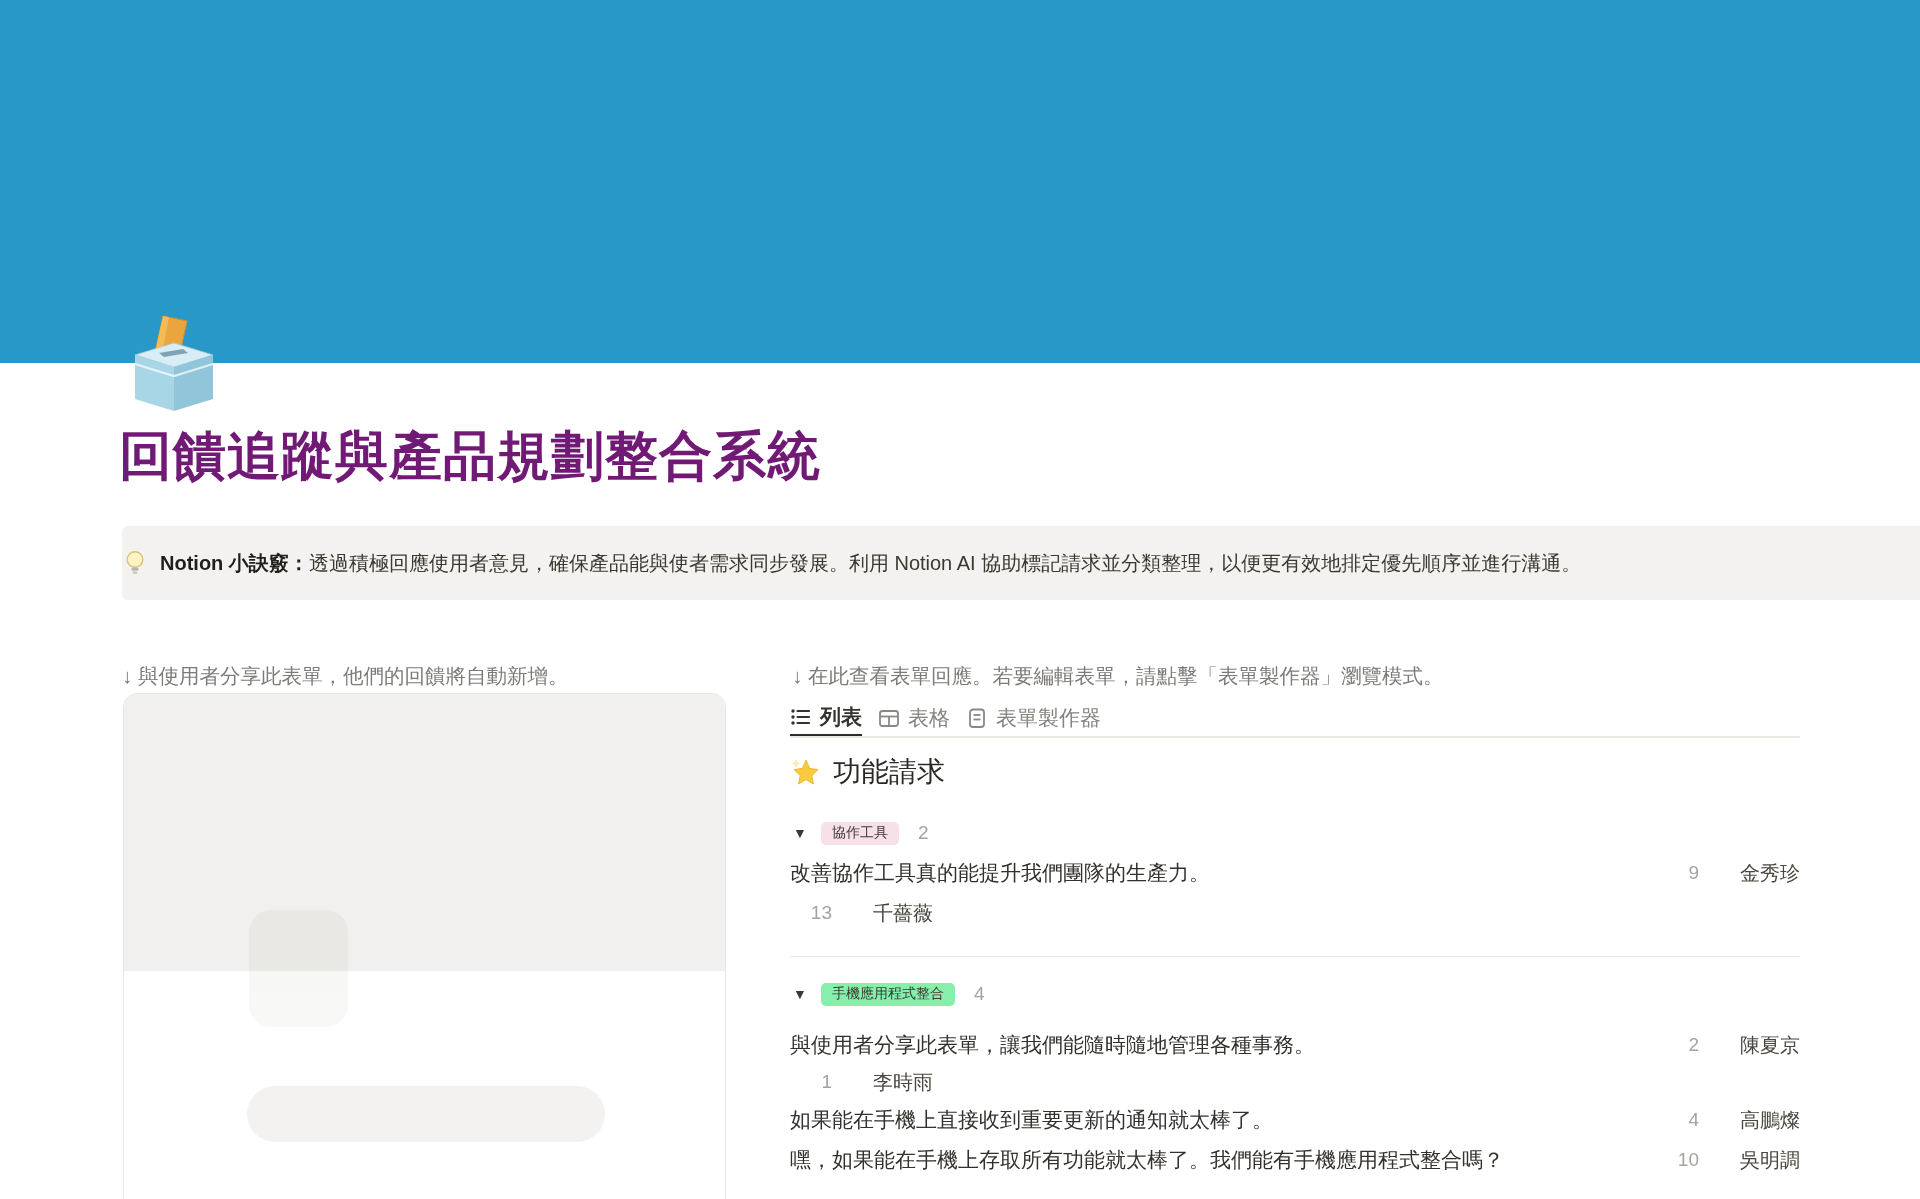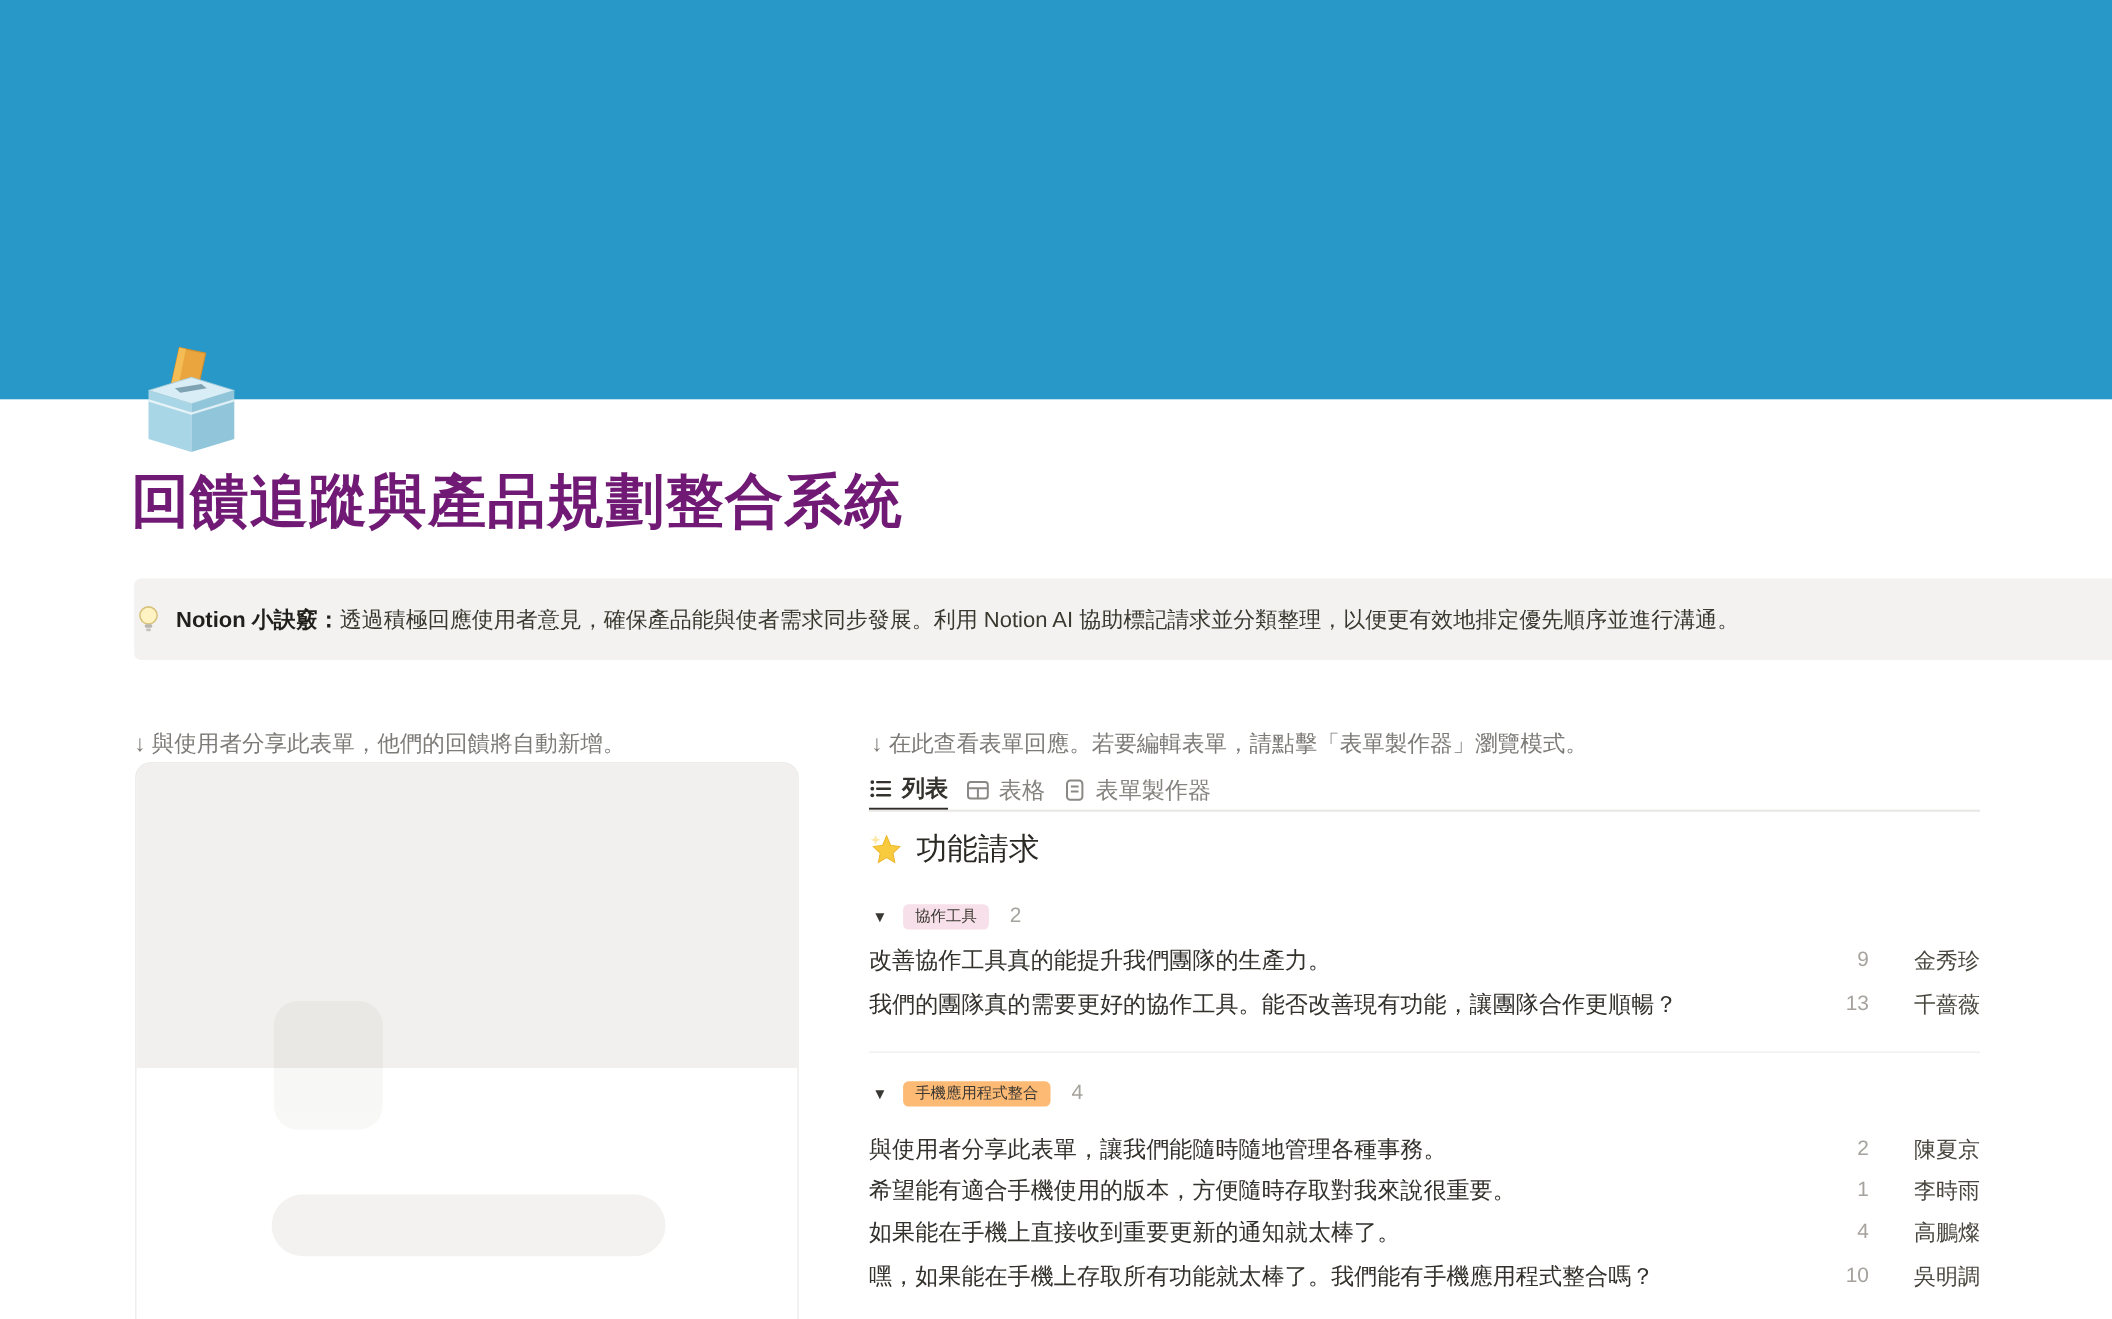--- a/index.html
+++ b/index.html
@@ -153,44 +153,42 @@
 </div>
 
 <div class="abs row r1">
   <span class="row-text">改善協作工具真的能提升我們團隊的生產力。</span>
   <span class="row-right">
       <span class="row-votes">9</span>
       <span class="row-name">金秀珍</span>
     </span>
 </div>
 <div class="abs row r2">
-  <span class="row-text">我們的團隊真的需要更好的協作工具。能否改善現有功能，讓團隊合作更順暢？</span>
   <span class="row-right">
       <span class="row-votes">13</span>
       <span class="row-name">千薔薇</span>
     </span>
 </div>
 
 <div class="abs group-divider"></div>
 
 <div class="abs group-header g2">
   <span class="toggle">▼</span>
-  <span class="badge" style="background: #fdba74;">手機應用程式整合</span>
+  <span class="badge" style="background: #86efac;">手機應用程式整合</span>
   <span class="gcount">4</span>
 </div>
 
 <div class="abs row r3">
   <span class="row-text">與使用者分享此表單，讓我們能隨時隨地管理各種事務。</span>
   <span class="row-right">
       <span class="row-votes">2</span>
       <span class="row-name">陳夏京</span>
     </span>
 </div>
 <div class="abs row r4">
-  <span class="row-text">希望能有適合手機使用的版本，方便隨時存取對我來說很重要。</span>
   <span class="row-right">
       <span class="row-votes">1</span>
       <span class="row-name">李時雨</span>
     </span>
 </div>
 <div class="abs row r5">
   <span class="row-text">如果能在手機上直接收到重要更新的通知就太棒了。</span>
   <span class="row-right">
       <span class="row-votes">4</span>
       <span class="row-name">高鵬燦</span>

